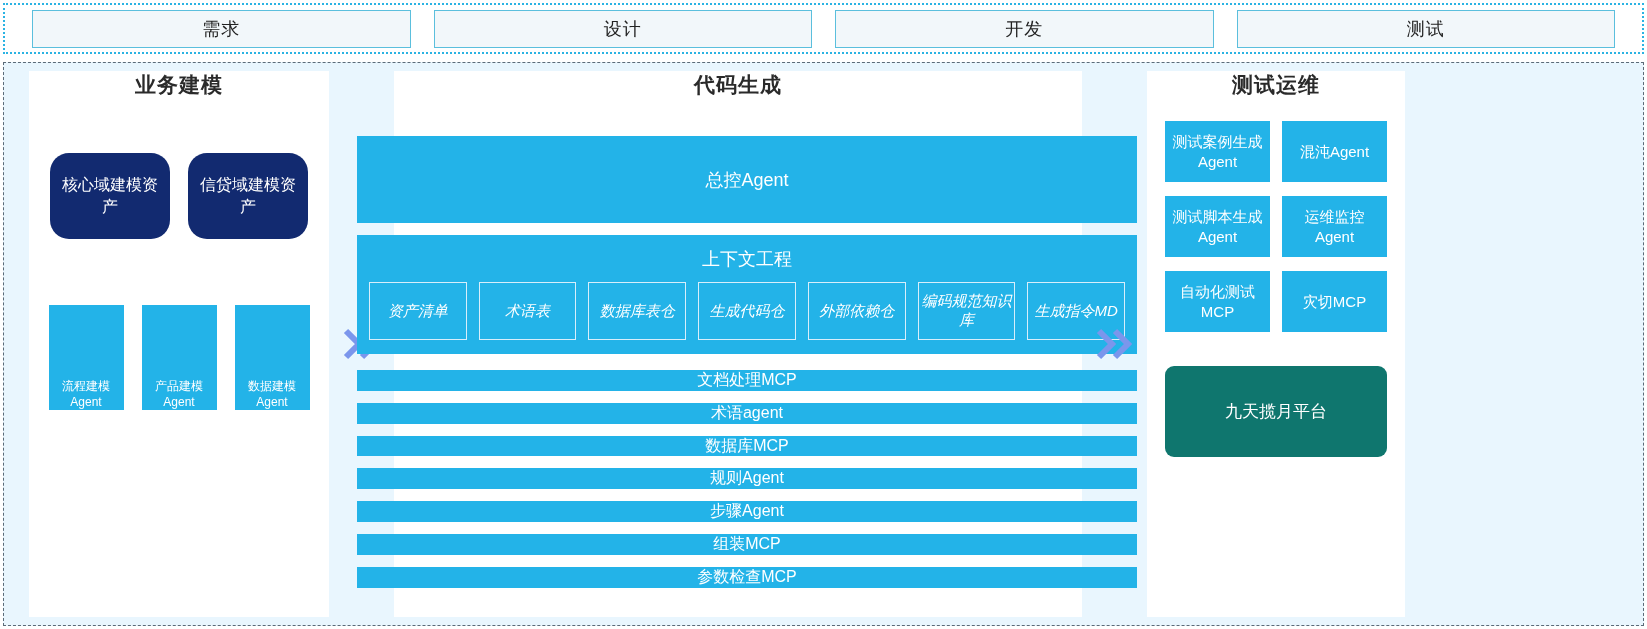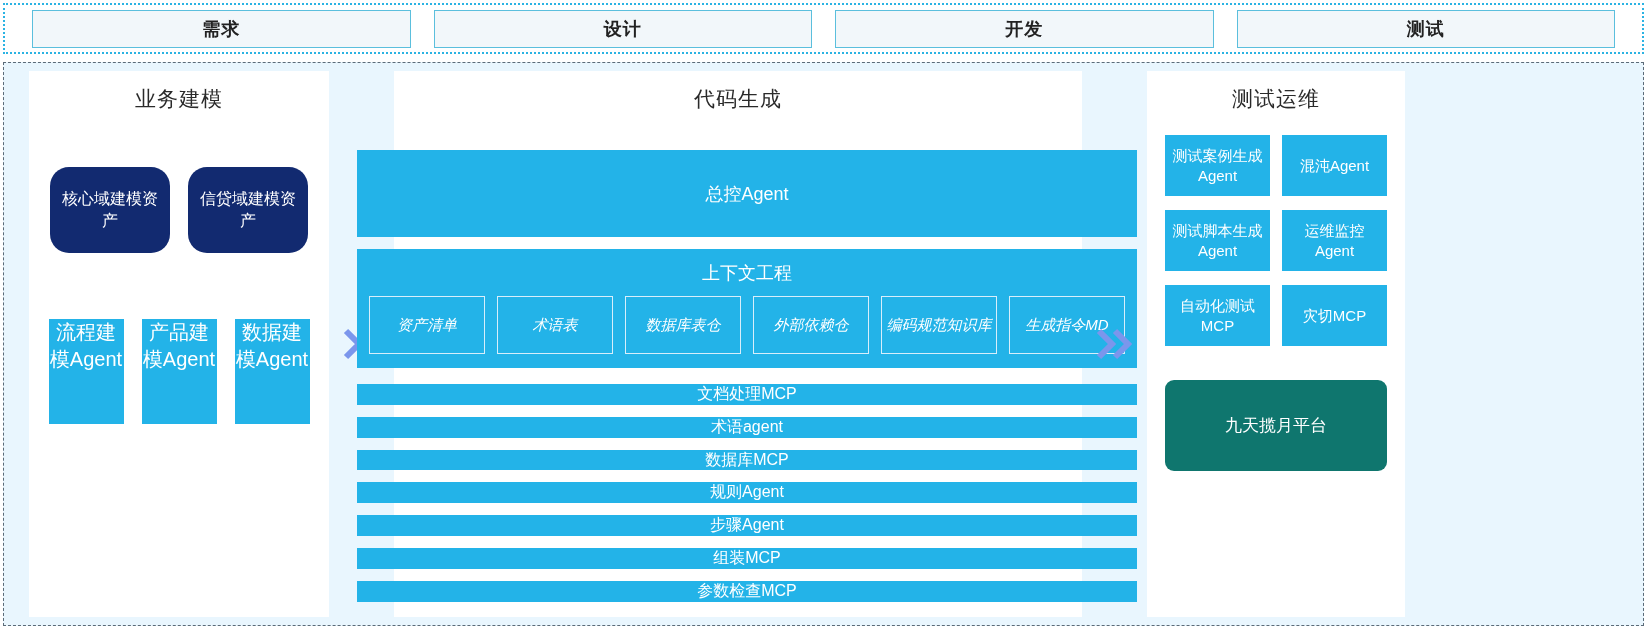--- a/index.html
+++ b/index.html
@@ -28,21 +28,20 @@
     left: 3px;
     top: 3px;
     width: 1641px;
     height: 51px;
     border: 2px dotted #2bb3e3;
     box-sizing: border-box;
     display: flex;
     align-items: center;
     justify-content: space-between;
     padding: 0 27px;
-    font-weight: bold;
   }
   .stage-box {
     flex: 1 1 0;
     height: 38px;
     margin: 0 23px 0 0;
     background: #f2f7fa;
     border: 1.5px solid #5bbfdd;
     box-sizing: border-box;
     display: flex;
     align-items: center;
@@ -74,23 +73,22 @@
     display: flex;
     flex-direction: column;
     align-items: center;
   }
   .panel-left  { width: 300px; margin-left: 25px; }
   .panel-mid   { width: 688px; margin-left: 0px; }
   .panel-right { width: 258px; margin-right: 28px; }
 
   .panel-title {
     font-size: 21px;
-    font-weight: normal;
+    font-weight: bold;
     color: #2a2a2a;
-    margin-top: 14px;
     letter-spacing: 1px;
   }
 
   
   .chev {
     width: 65px;
     display: flex;
     align-items: center;
     justify-content: center;
     color: #7b96ec;
@@ -126,24 +124,24 @@
   .agent-row {
     display: flex;
     gap: 18px;
     margin-top: 66px;
   }
   .agent-tall {
     width: 75px;
     height: 105px;
     background: #23b3e8;
     color: #ffffff;
-    font-size: 20px;
+    font-size: 12px;
     line-height: 1.35;
     display: flex;
-    align-items: flex-start;
+    align-items: flex-end;
     justify-content: center;
     text-align: center;
     box-sizing: border-box;
   }
 
   
   .mid-inner {
     width: 780px;
     display: flex;
     flex-direction: column;
@@ -321,20 +319,23 @@
             <div class="ctx-box">
               <span>资产清单</span>
             </div>
             <div class="ctx-box">
               <span>术语表</span>
             </div>
             <div class="ctx-box">
               <span>数据库表仓</span>
             </div>
             <div class="ctx-box">
+              <span>生成代码仓</span>
+            </div>
+            <div class="ctx-box">
               <span>外部依赖仓</span>
             </div>
             <div class="ctx-box">
               <span>编码规范知识库</span>
             </div>
             <div class="ctx-box">
               <span>生成指令MD</span>
             </div>
           </div>
         </div>

